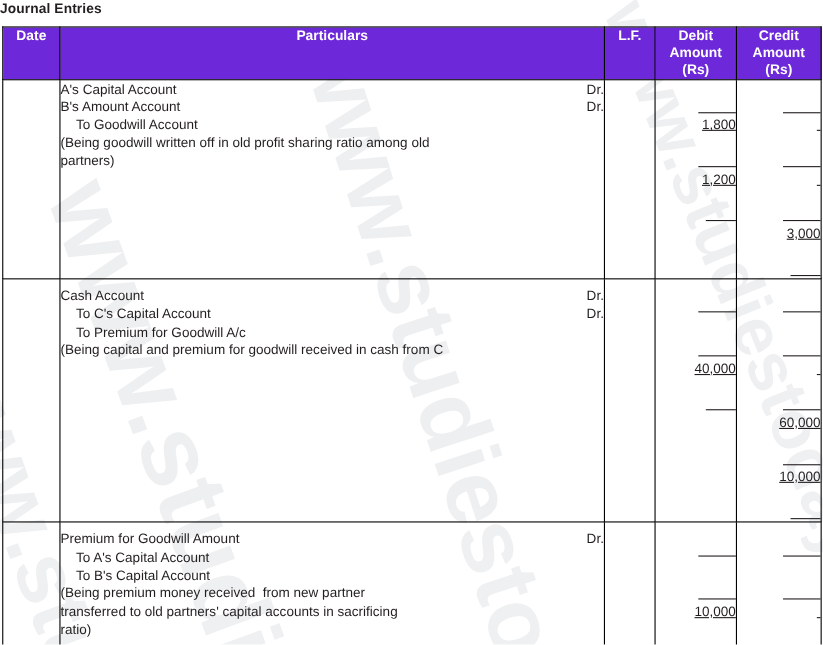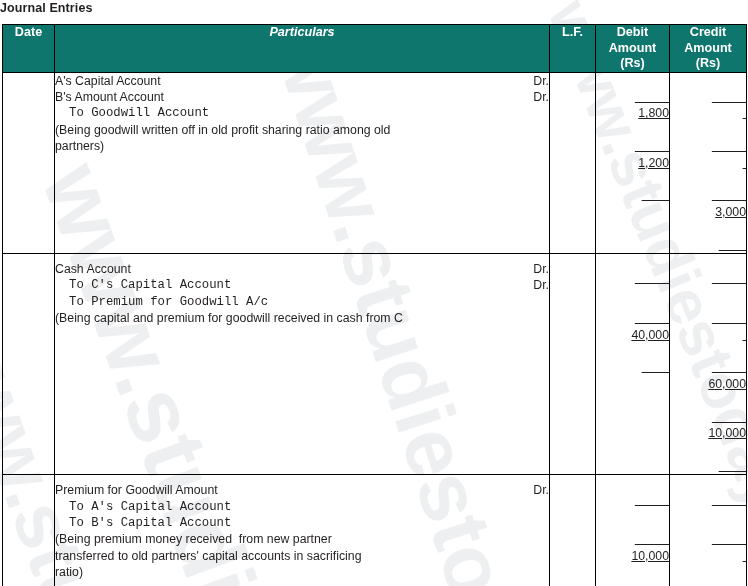--- a/index.html
+++ b/index.html
@@ -65,30 +65,30 @@
     margin-left: 2px;
     font-size: 12.3px;
   }
   table.journal td, table.journal th {
     border: 1px solid #000000;
     vertical-align: top;
     padding: 0;
   }
 
   thead th {
-    background: #0f766e;
+    background: #6d28d9;
     color: #ffffff;
     font-weight: bold;
     text-align: center;
     font-size: 12.6px;
     line-height: 15.5px;
     padding: 3px 2px 4px 2px;
     vertical-align: middle;
   }
-  th.h-particulars { text-align: center; font-style: italic; }
+  th.h-particulars { text-align: center; }
 
   
   col.c-date { width: 52px; }
   col.c-part { width: 495px; }
   col.c-lf   { width: 46px; }
   col.c-deb  { width: 74px; }
   col.c-cre  { width: 77px; }
 
   
   td.date-cell { }
@@ -104,21 +104,21 @@
     white-space: pre;
     text-decoration: underline;
   }
 
   
   .pline {
     display: block;
     line-height: 16.4px;
     white-space: pre-wrap;
   }
-  .indent1 { padding-left: 14px; font-family: Liberation Mono, monospace; }
+  .indent1 { padding-left: 14px; }
 
   .part-wrap {
     position: relative;
   }
   .drcol {
     position: absolute;
     right: 0;
     top: 0;
     text-align: right;
     line-height: 16.4px;

